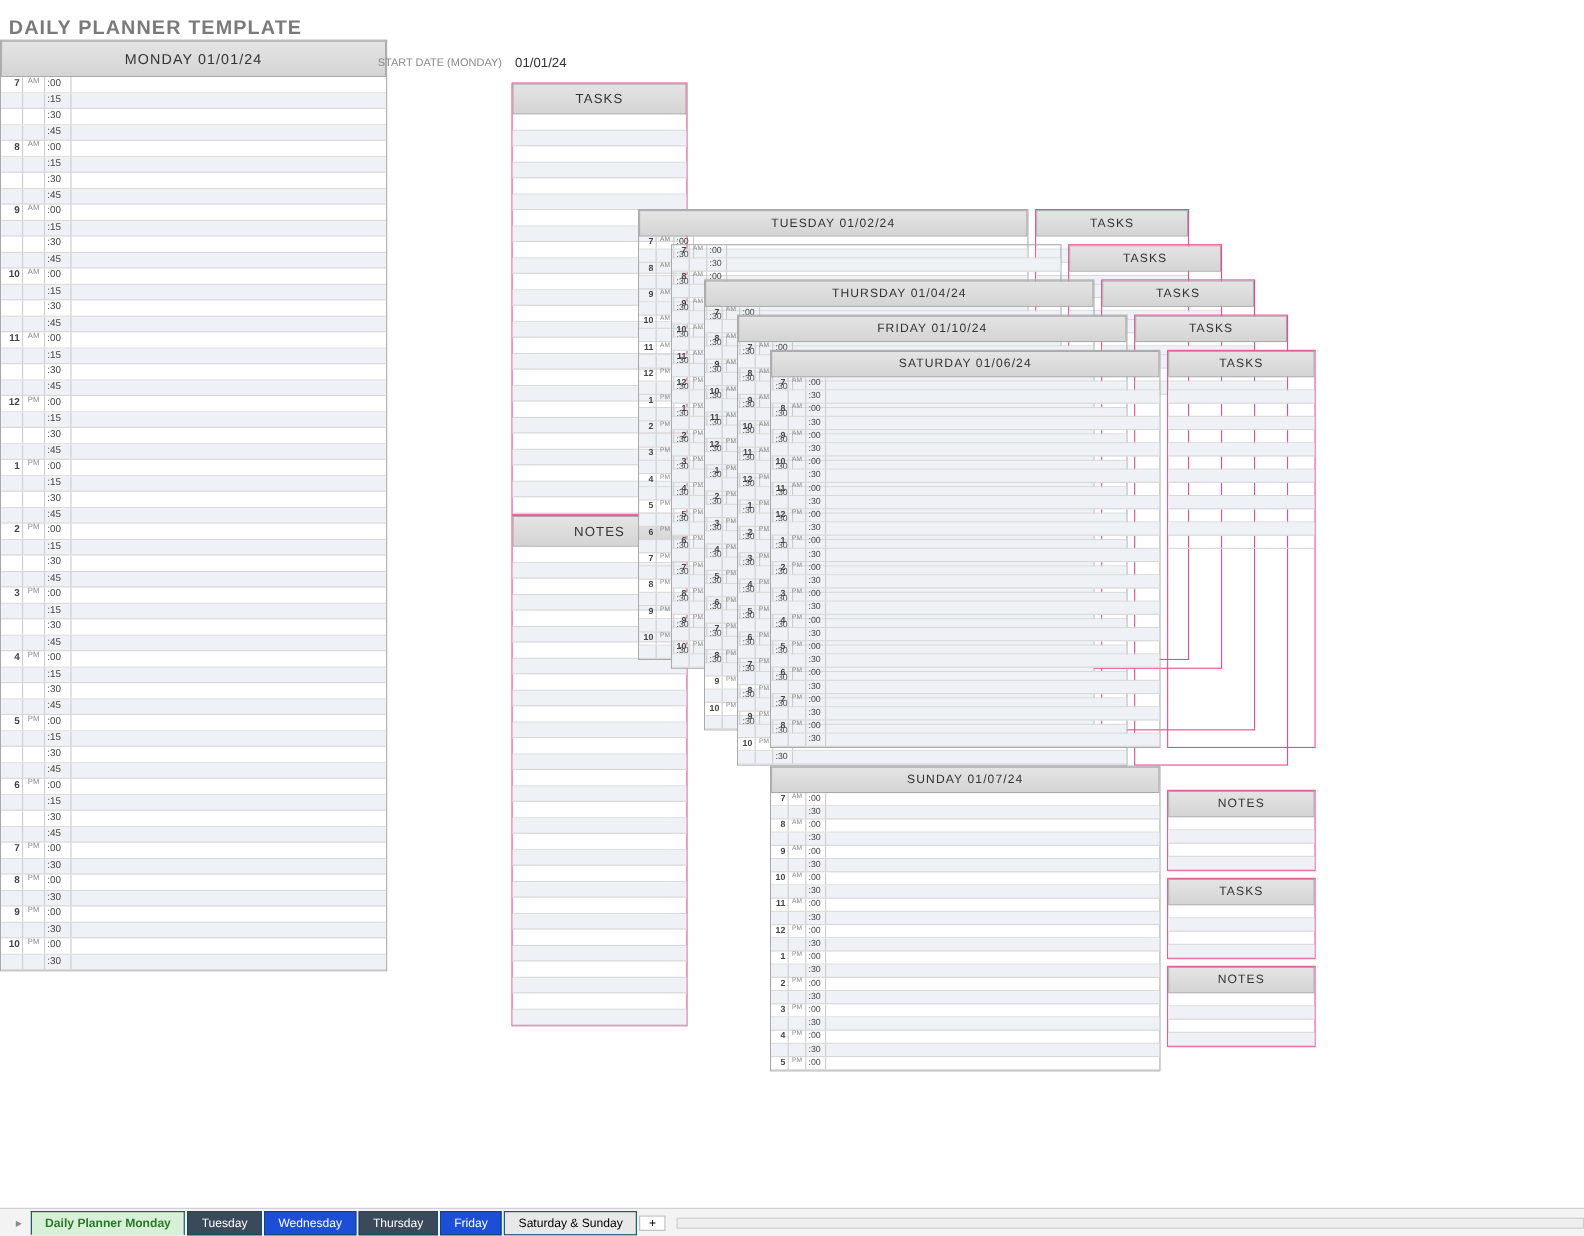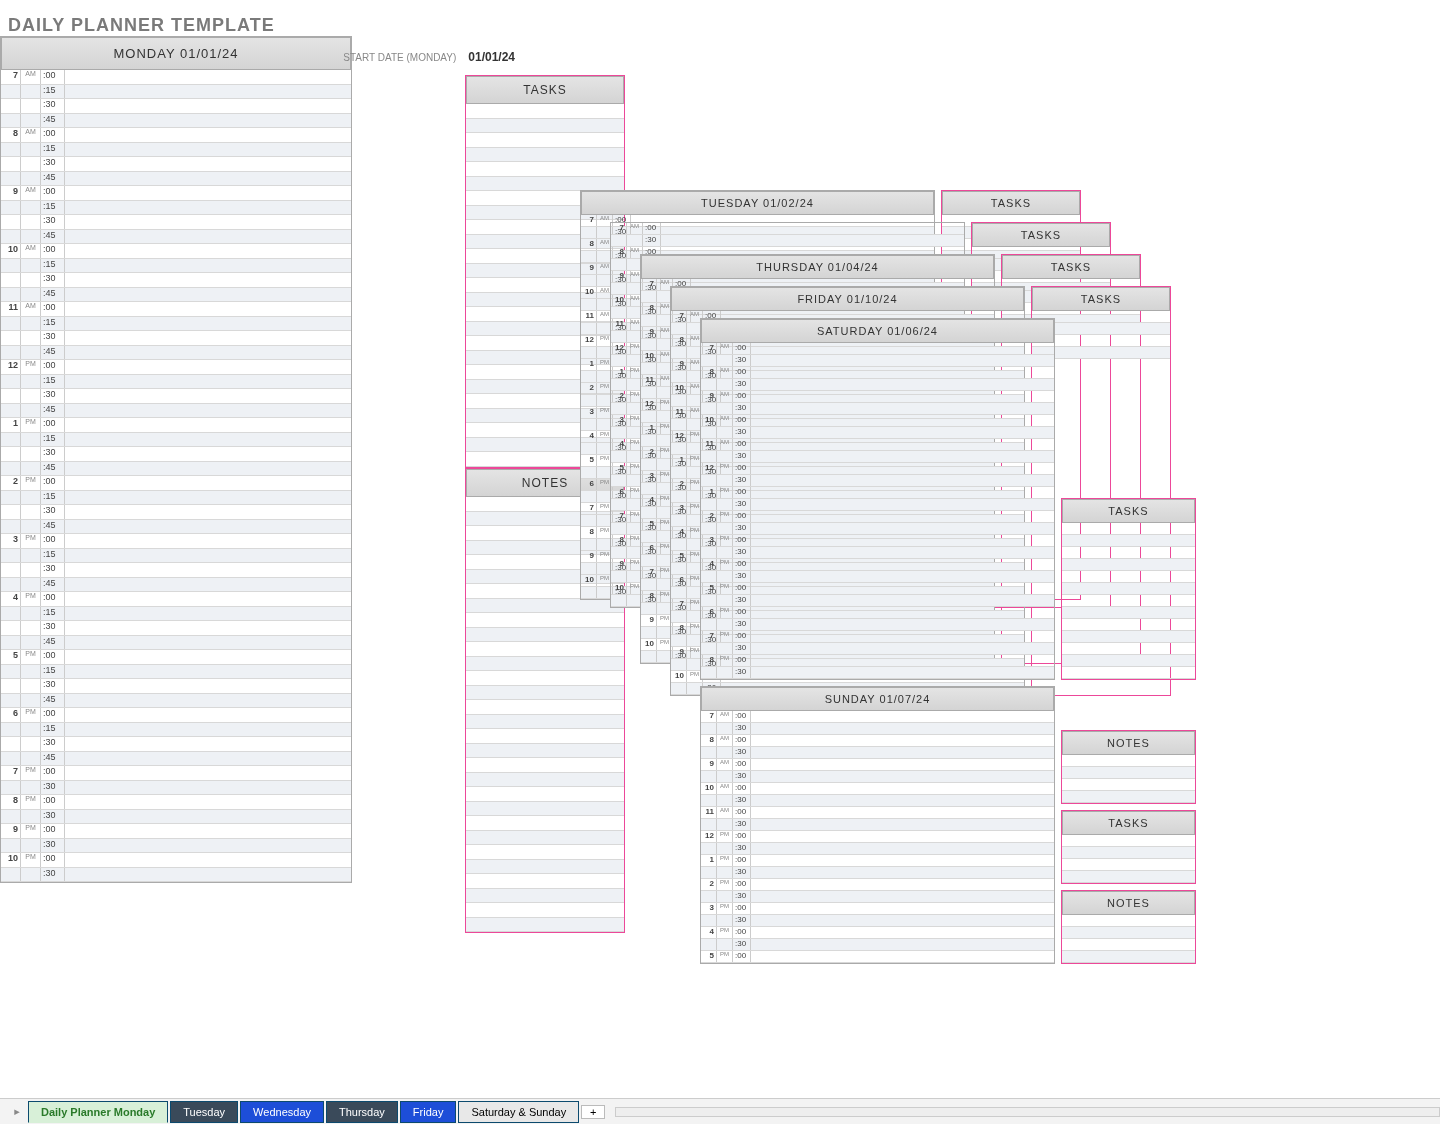--- a/index.html
+++ b/index.html
@@ -1,21 +1,21 @@
 <!DOCTYPE html>
 <html><head>
 <meta charset="utf-8">
 <style>
   * { box-sizing: border-box; margin: 0; padding: 0; }
   body { font-family: Arial, Helvetica, sans-serif; background: #fff; width: 1440px; height: 1124px; overflow: hidden; position: relative; }
 
   .title { font-size: 18px; font-weight: bold; color: #7a7a7a; letter-spacing: 1px; padding: 15px 0 0 8px; }
   .startrow { position: absolute; top: 50px; left: 20px; font-size: 11px; color: #555; display: flex; align-items: center; gap: 12px; width: 495px; justify-content: flex-end;}
   .startrow .lbl { font-size: 10px; color: #888; }
-  .startrow .val { font-weight: bold; font-size: 12px; color: #333; }
+  .startrow .val { font-weight: normal; font-size: 12px; color: #333; }
   .daycol { border: 1px solid #aaa; }
   .dayhdr, .taskhdr, .noteshdr { background: linear-gradient(#e4e4e4,#d4d4d4); border: 1px solid #aaa; text-align: center; font-size: 12px; font-weight: normal; color: #333; letter-spacing: 1px; padding: 6px 0; }
   .row { display: flex; height: 14.5px; border-bottom: 1px solid #d8d8d8; font-size: 9px; color: #444; }
   .row.alt { background: #eef1f5; }
   .hourcell { width: 20px; text-align: right; padding-right: 2px; font-weight: bold; border-right:1px solid #ccc;}
   .ampmcell { width: 20px; text-align: center; font-size: 7px; color: #888; border-right:1px solid #ccc;}
   .mincell { width: 24px; text-align: left; padding-left: 2px; border-right:1px solid #ccc;}
   .slot { flex: 1; }
 
   .sidecol { border:1px solid #ec4899; }
@@ -1299,21 +1299,21 @@
             <div class="siderow alt"></div>
             <div class="siderow"></div>
             <div class="siderow alt"></div>
           </div>
         </div>
       </div>
     </div>
   </div>
 
 <div id="satsun" class="mini" style="position:absolute; left:700px; top:318px;">
-  <div style="display:flex; gap:6px;align-items:flex-end;">
+  <div style="display:flex; gap:6px;">
     <div class="daycol" style="width:355px;">
       <div class="dayhdr">SATURDAY 01/06/24</div>
       <div id="sat-body">
           <div class="row">
             <div class="hourcell">7</div>
             <div class="ampmcell">AM</div>
             <div class="mincell">:00</div>
             <div class="slot"></div>
           </div>
           <div class="row alt">
@@ -1492,21 +1492,21 @@
           <div class="siderow"></div>
           <div class="siderow alt"></div>
           <div class="siderow"></div>
           <div class="siderow alt"></div>
           <div class="siderow"></div>
           <div class="siderow alt"></div>
           <div class="siderow"></div>
         </div>
     </div>
   </div>
-  <div style="display:flex; gap:6px; margin-top:6px; align-items:flex-end;">
+  <div style="display:flex; gap:6px; margin-top:16px; align-items:center;">
     <div style="width:355px; display:flex; flex-direction:column; gap:6px;">
       <div class="daycol">
         <div class="dayhdr">SUNDAY 01/07/24</div>
         <div id="sun-body">
             <div class="row">
               <div class="hourcell">7</div>
               <div class="ampmcell">AM</div>
               <div class="mincell">:00</div>
               <div class="slot"></div>
             </div>

